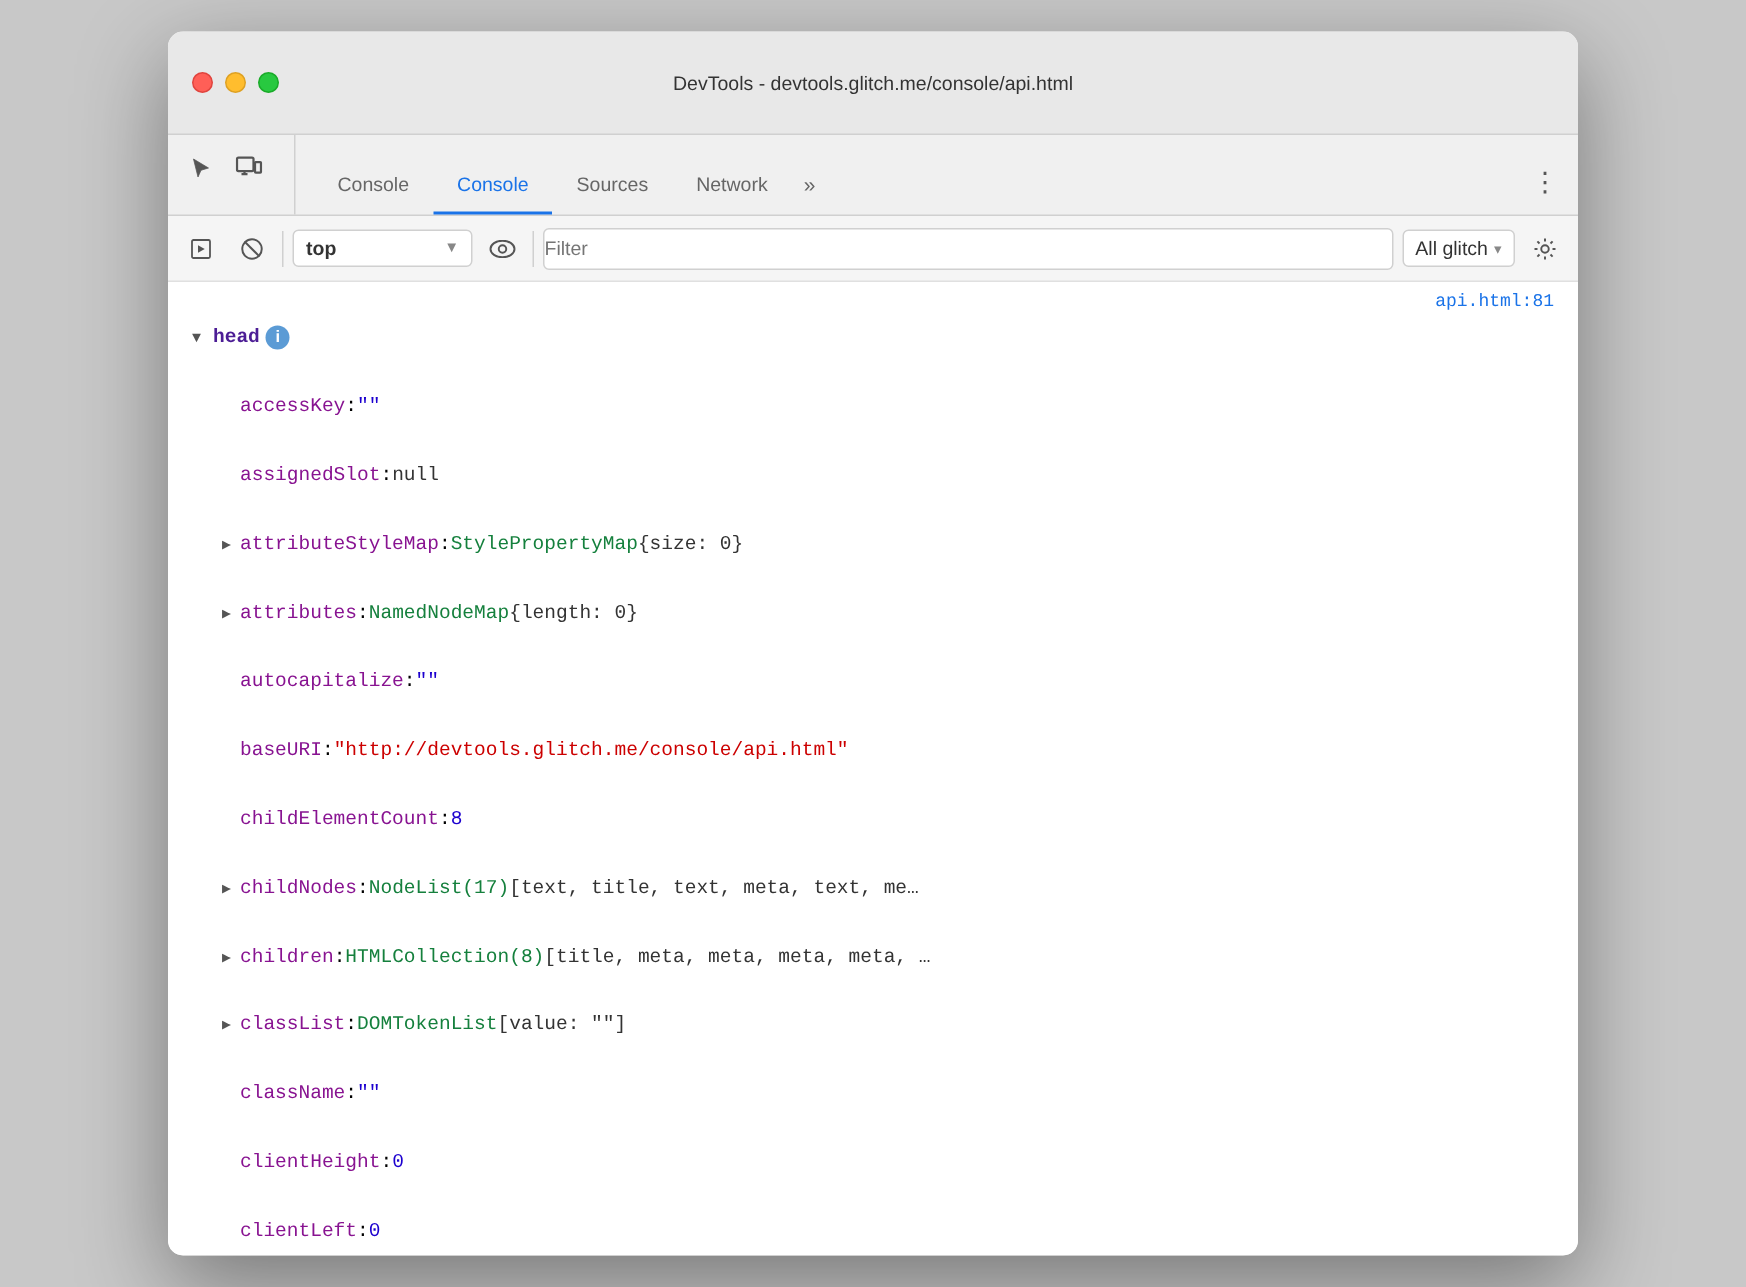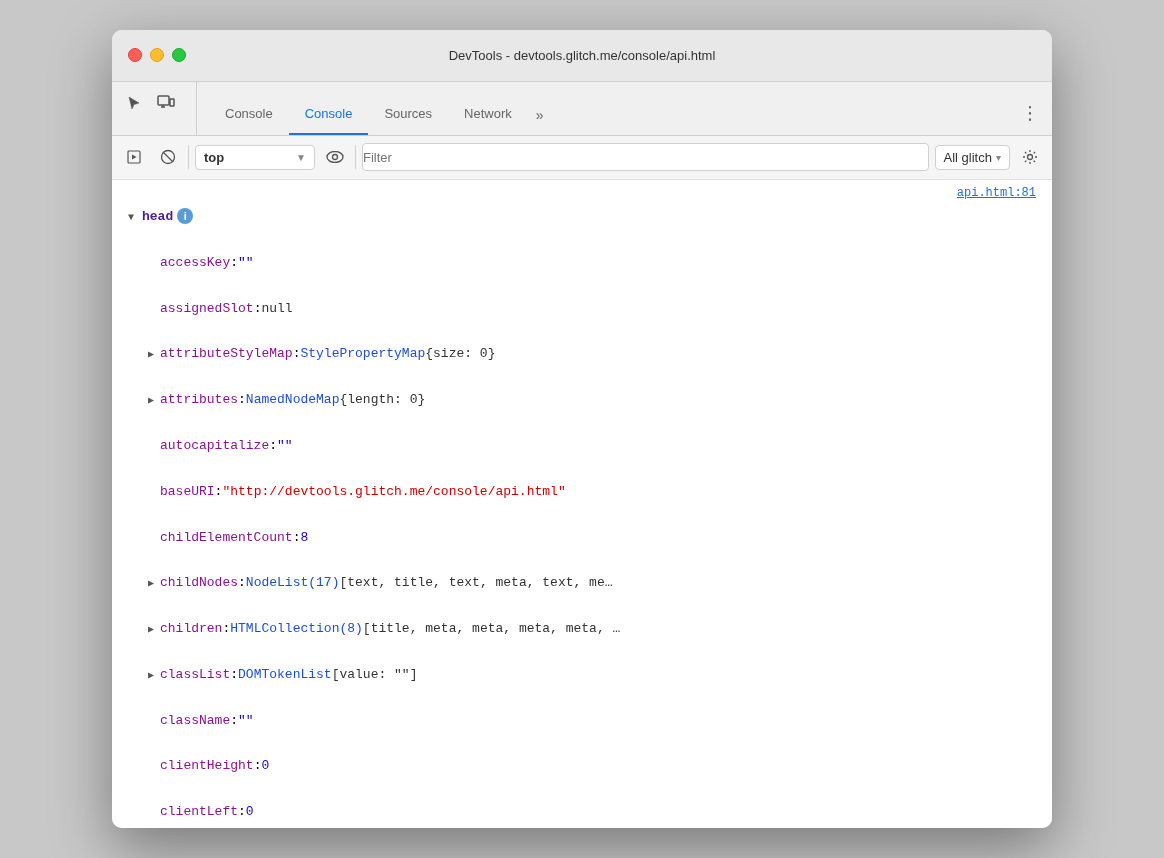--- a/index.html
+++ b/index.html
@@ -17,21 +17,21 @@
       width: 940px;
       background: #f5f5f5;
       border-radius: 10px;
       box-shadow: 0 20px 60px rgba(0,0,0,0.4);
       overflow: hidden;
     }
 
     
     .title-bar {
       background: #e8e8e8;
-      height: 52px;
+      height: 69px;
       display: flex;
       align-items: center;
       padding: 0 16px;
       border-bottom: 1px solid #d0d0d0;
       position: relative;
     }
 
     .traffic-lights {
       display: flex;
       gap: 8px;
@@ -240,21 +240,20 @@
       overflow-y: auto;
       min-height: 460px;
     }
 
     .file-ref {
       text-align: right;
       padding: 6px 16px 2px;
       font-size: 12px;
       color: #1a73e8;
       cursor: pointer;
-      text-decoration: underline;
       font-family: 'Menlo', 'Monaco', 'Courier New', monospace;
     }
 
     .console-log {
       font-family: 'Menlo', 'Monaco', 'Courier New', monospace;
       font-size: 13px;
       padding: 4px 16px;
       line-height: 1.6;
     }
 
@@ -272,21 +271,21 @@
       cursor: pointer;
       flex-shrink: 0;
     }
 
     .indent1 { padding-left: 20px; margin-top: 23px; }
 
     .prop-name { color: #881391; } 
     .prop-value-string { color: #1c00cf; } 
     .prop-value-null { color: #333; }
     .prop-value-number { color: #1c00cf; }
-    .prop-value-type { color: #1d4ed8; }
+    .prop-value-type { color: #15803d; }
     .prop-value-bracket { color: #333; }
     .head-name { color: #4c1d95; font-weight: bold; }
     .info-badge {
       display: inline-block;
       background: #5b9bd5;
       color: white;
       border-radius: 50%;
       width: 16px;
       height: 16px;
       font-size: 11px;

